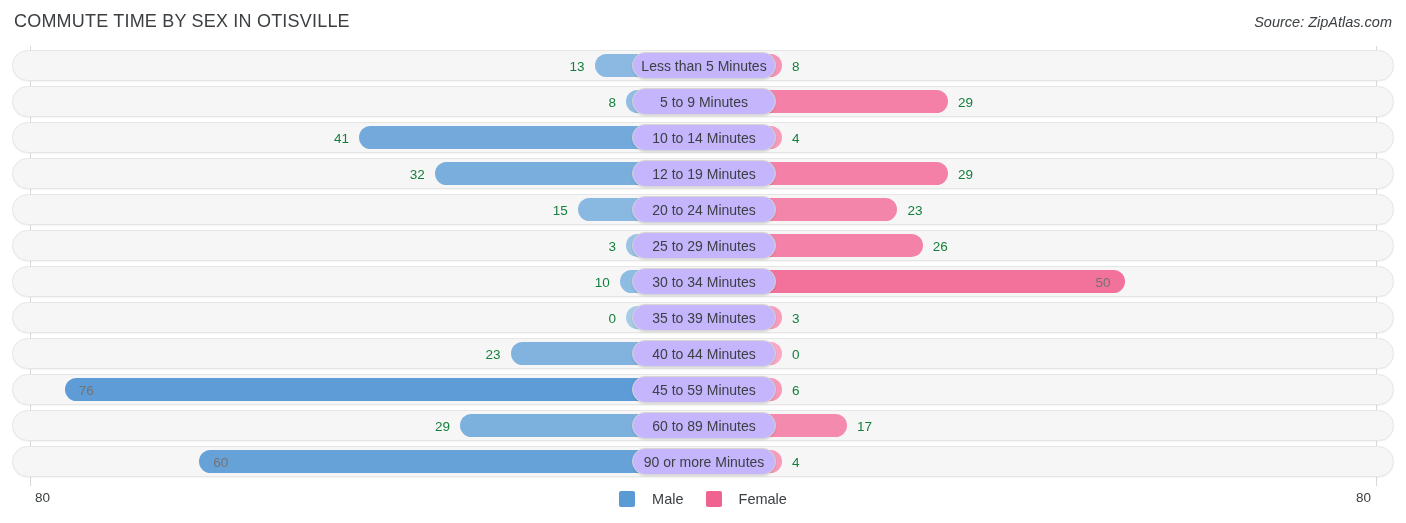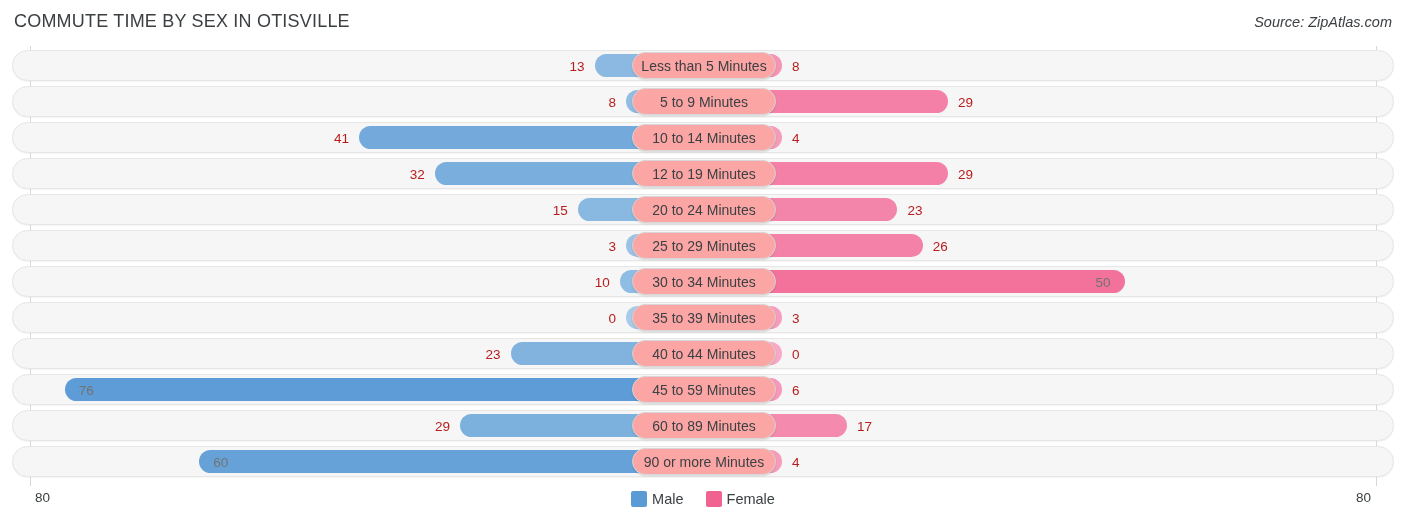--- a/index.html
+++ b/index.html
@@ -42,28 +42,28 @@
 
   .bar {
     position:absolute; top:3px; height:23px;
     border-radius:12px;
   }
   .bar-male   {  }
   .bar-female {  }
 
   .bar-value {
     position:absolute; top:50%; transform:translateY(-50%);
-    font-size:13.5px; color:#b91c1c; white-space:nowrap;
+    font-size:13.5px; color:#15803d; white-space:nowrap;
   }
   .bar-value.inside { color:#737373; }
 
   .center-pill {
     position:absolute; top:1px; height:27px;
     border-radius:14px;
-    background:#fca5a5;
+    background:#c4b5fd;
     border:1px solid #d6d6d6;
     box-shadow:0 1px 2px rgba(0,0,0,.12);
     display:flex; align-items:center; justify-content:center;
     font-size:14px; color:#3c4043; white-space:nowrap;
     padding:0 13px;
     z-index:5;
   }
 
   
   .footer { position:absolute; left:0; top:486px; width:1406px; height:37px;padding-left:16px; }
@@ -71,21 +71,21 @@
     position:absolute; top:4px;
     font-size:13.5px; color:#3c4043;
   }
   .axis-label-left  { left:35px; }
   .axis-label-right { right:35px; }
 
   .legend {
     position:absolute; left:0; right:0; top:5px;
     display:flex; align-items:center; justify-content:center; gap:22px;
   }
-  .legend-item { display:flex; gap:5px; }
+  .legend-item { display:flex; gap:17px; }
   .legend-swatch { width:16px; height:16px; border-radius:2px; }
   .legend-label { font-size:14.5px; color:#3c4043; }
 </style>
 </head>
 <body>
 
 <div class="chart-root">
 
   <div class="header">
     <div class="chart-title">COMMUTE TIME BY SEX IN OTISVILLE</div>

